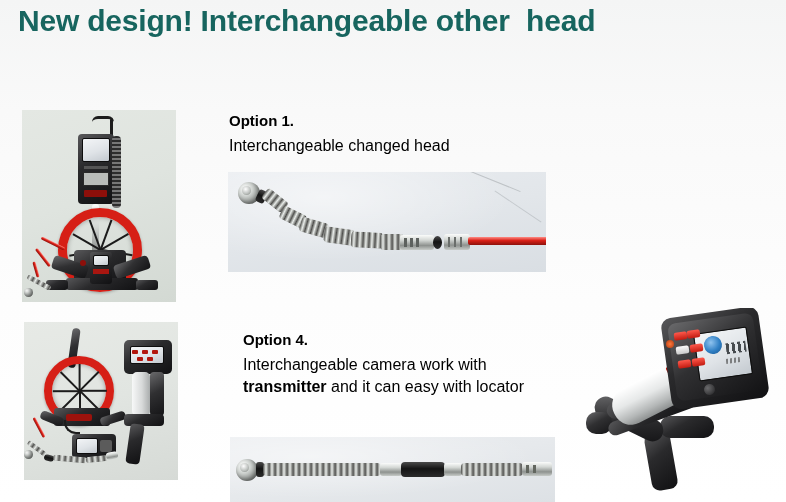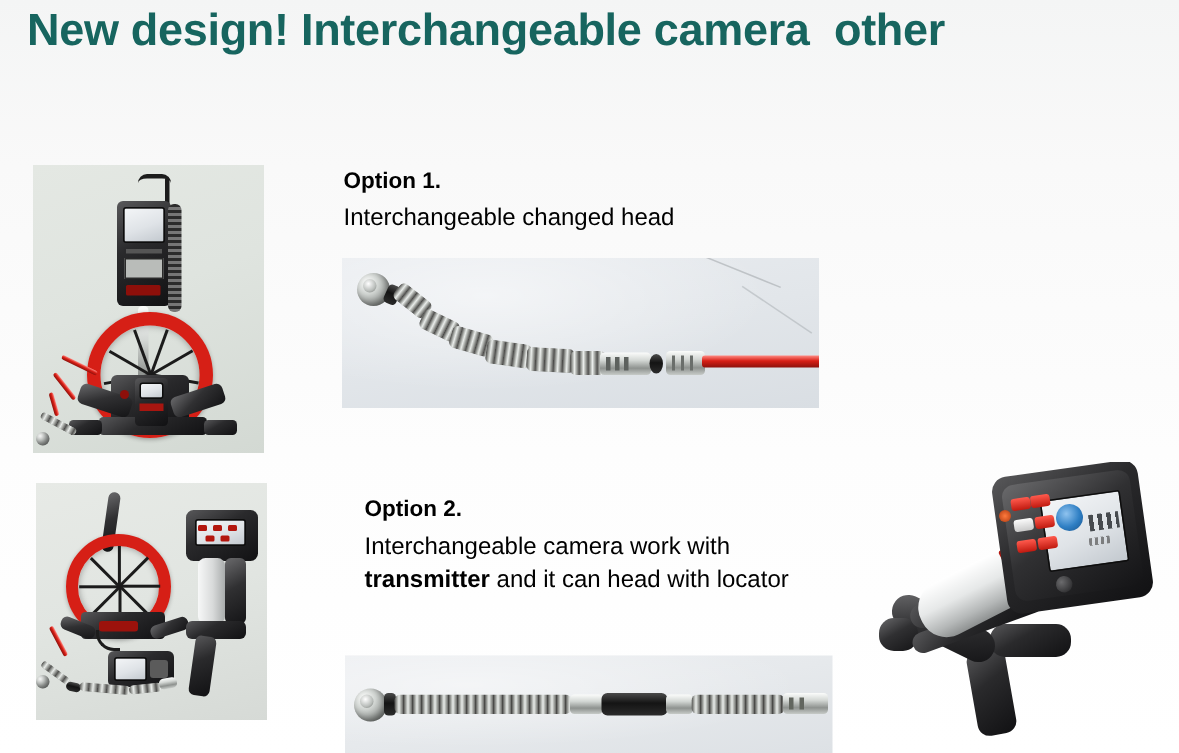--- a/index.html
+++ b/index.html
@@ -139,27 +139,27 @@
   .logo-blue {
     background: radial-gradient(circle at 40% 35%, #8fc3ef 0%, #2f7fc4 55%, #17538c 100%);
     border-radius: 50%;
   }
 </style>
 </head>
 <body>
 
 <div class="slide">
 
-  <div class="title">New design! Interchangeable camera  other</div>
+  <div class="title">New design! Interchangeable other  head</div>
 
   <div class="opt-head" id="opt1-head">Option 1.</div>
   <div class="opt-body" id="opt1-body">Interchangeable changed head</div>
 
-  <div class="opt-head" id="opt2-head">Option 2.</div>
-  <div class="opt-body" id="opt2-body"><span>Interchangeable camera work with </span><b>transmitter</b><span> and it can head with locator</span></div>
+  <div class="opt-head" id="opt2-head">Option 4.</div>
+  <div class="opt-body" id="opt2-body"><span>Interchangeable camera work with </span><b>transmitter</b><span> and it can easy with locator</span></div>
 
   <div class="photo" id="photo-system-front">
 
     <div class="part" style="left:88px;top:8px;width:3px;height:34px;background:#1c1c1c;border-radius:2px;"></div>
     <div class="part" style="left:70px;top:6px;width:22px;height:6px;border-top:3px solid #1c1c1c;border-radius:14px 14px 0 0;"></div>
 
     <div class="part blk" style="left:56px;top:24px;width:36px;height:70px;border-radius:4px;"></div>
     <div class="part lcd" style="left:60px;top:28px;width:28px;height:24px;"></div>
     <div class="part" style="left:62px;top:56px;width:24px;height:3px;background:#555;"></div>
     <div class="part" style="left:61px;top:62px;width:26px;height:14px;background:#b9bcb9;border:1px solid #2a2a2a;"></div>

